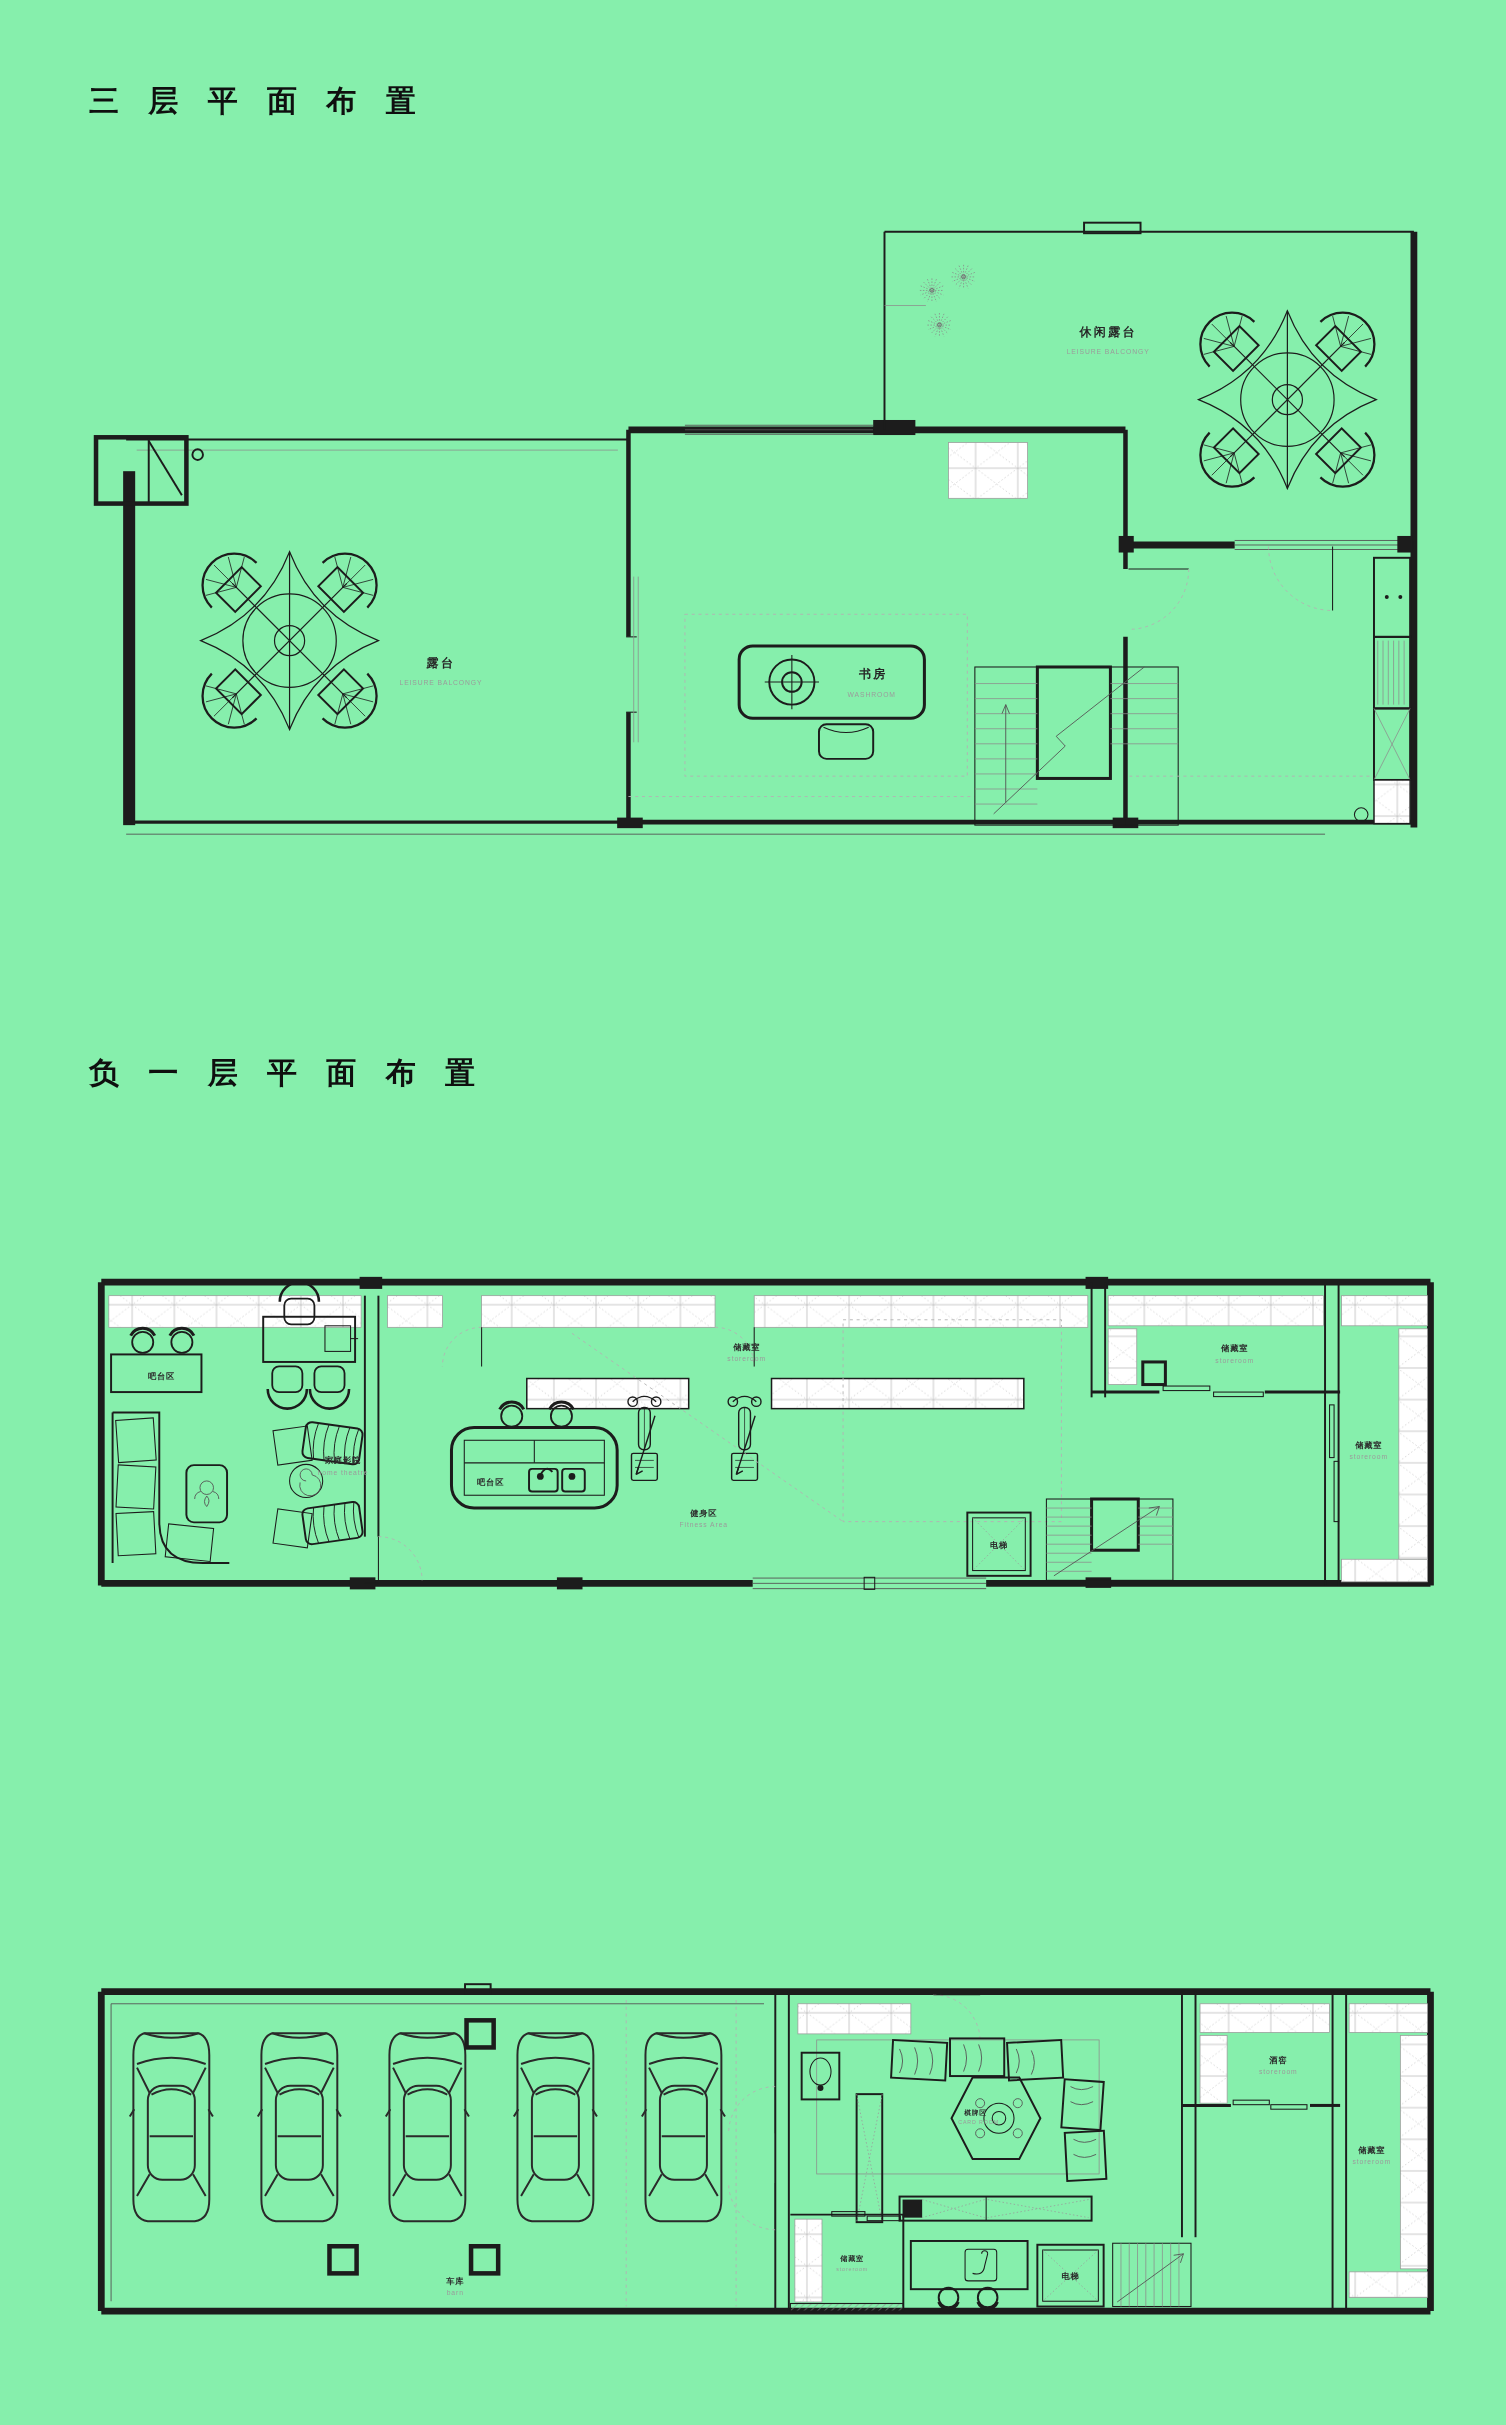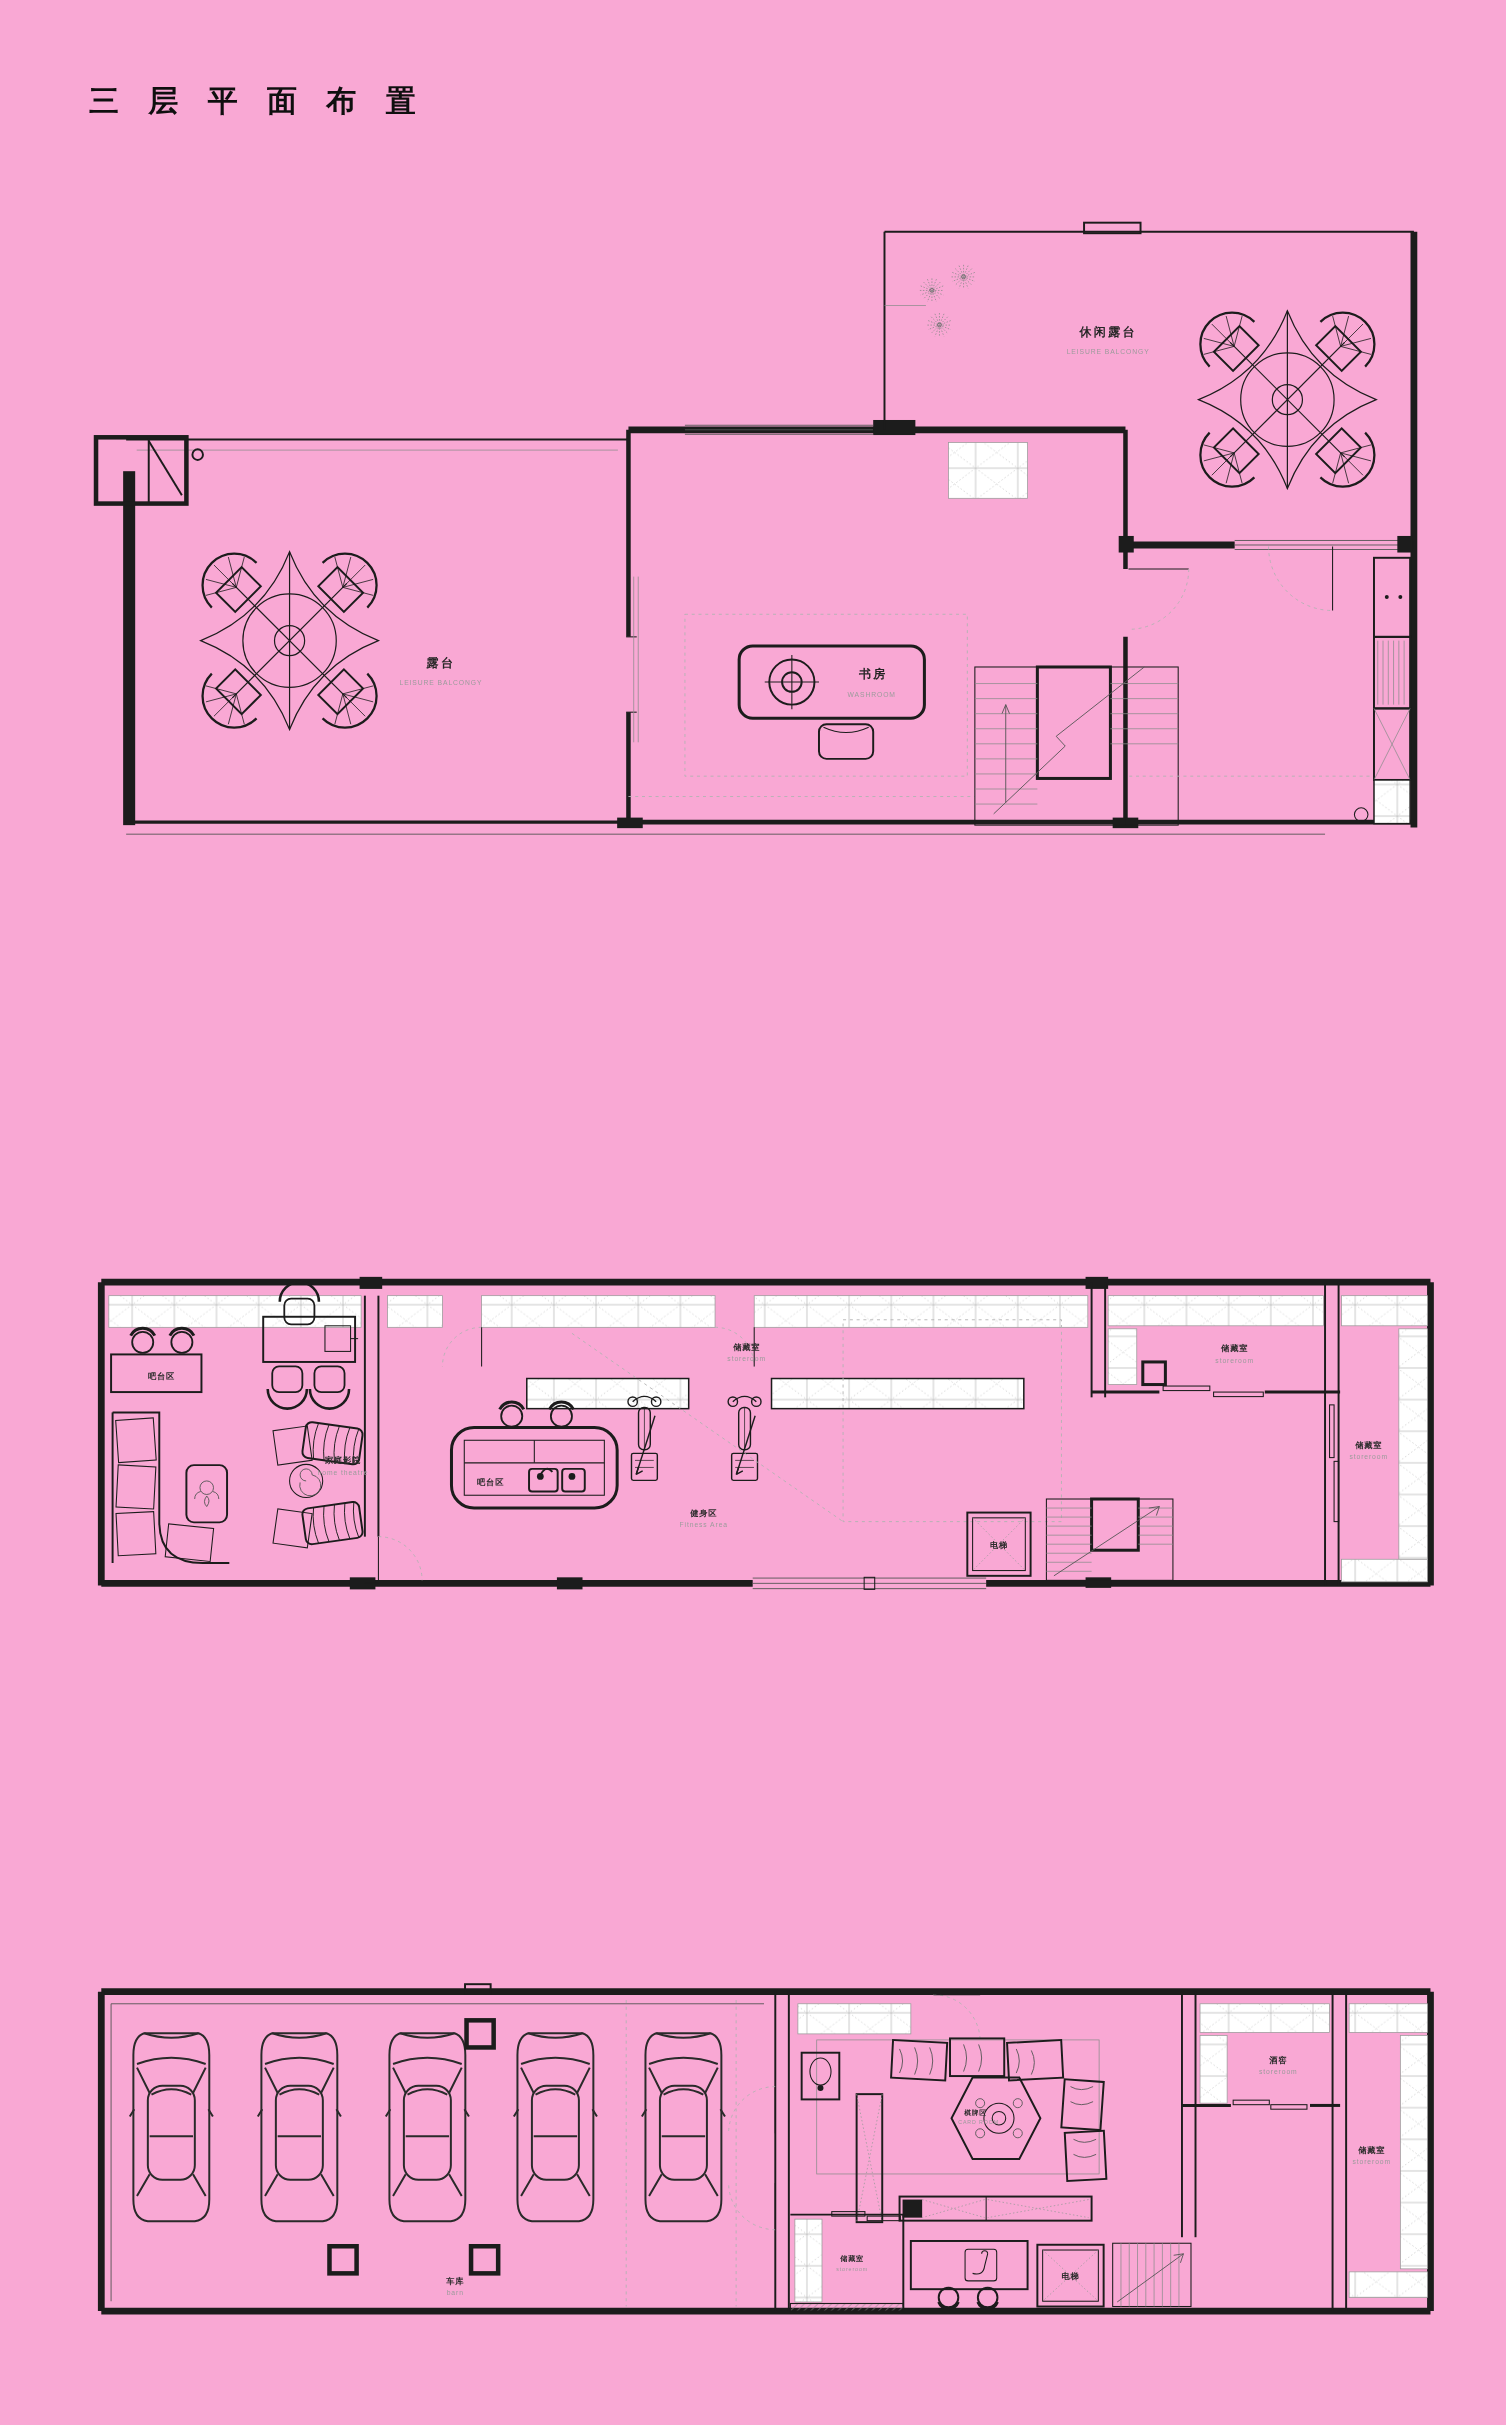--- a/index.html
+++ b/index.html
@@ -1,16 +1,16 @@
 <!DOCTYPE html>
 <html style="font-size:12px"><head>
 <meta charset="utf-8">
 <style>
   html,body{margin:0;padding:0;background:#ffffff;}
-  .canvas{position:relative;width:1506px;height:2426px;background:#f9a8d4;overflow:hidden;
+  .canvas{position:relative;width:1506px;height:2426px;background:#86efac;overflow:hidden;
           font-family:"Liberation Sans",sans-serif;}
   .title{position:absolute;font-weight:700;font-size:30px;color:#0f0f0f;letter-spacing:10.5px;
          font-family:"Liberation Sans",sans-serif;white-space:nowrap;}
   svg{position:absolute;overflow:visible;}
   
   .w1{stroke:#1c1c1c;stroke-width:1.4;fill:none}
   .w2{stroke:#1c1c1c;stroke-width:2.6;fill:none}
   .w3{stroke:#1c1c1c;stroke-width:4;fill:none}
   .w4{stroke:#1c1c1c;stroke-width:6;fill:none}
   .w6{stroke:#1c1c1c;stroke-width:9;fill:none}
@@ -113,20 +113,21 @@
       <symbol id="sym-plant" overflow="visible">
         <g stroke="#888" fill="none" stroke-width="1" stroke-dasharray="2 2">
           <path d="M0,-16 V16 M-16,0 H16 M-11,-11 L11,11 M11,-11 L-11,11 M-15,-6 L15,6 M15,-6 L-15,6 M-6,-15 L6,15 M6,-15 L-6,15"></path>
         </g>
         <circle r="2.6" fill="none" stroke="#666" stroke-width="1"></circle>
       </symbol>
     </defs>
   </svg>
 
   <div class="title" style="left:89px;top:81px">三 层 平 面 布 置</div>
+  <div class="title" style="left:89px;top:1053px">负 一 层 平 面 布 置</div>
 
   <svg style="left:90px;top:215px" width="1348" height="663" viewBox="0 0 1790 880">
 
     <g>
       <line x1="48" y1="298" x2="715" y2="298" class="w2"></line>
       <line x1="62" y1="312" x2="701" y2="312" class="thin"></line>
       <rect x="44" y="340" width="16" height="470" class="blk"></rect>
       <line x1="48" y1="806" x2="715" y2="806" class="w3"></line>
       <line x1="48" y1="822" x2="1640" y2="822" class="thin2"></line>
 

